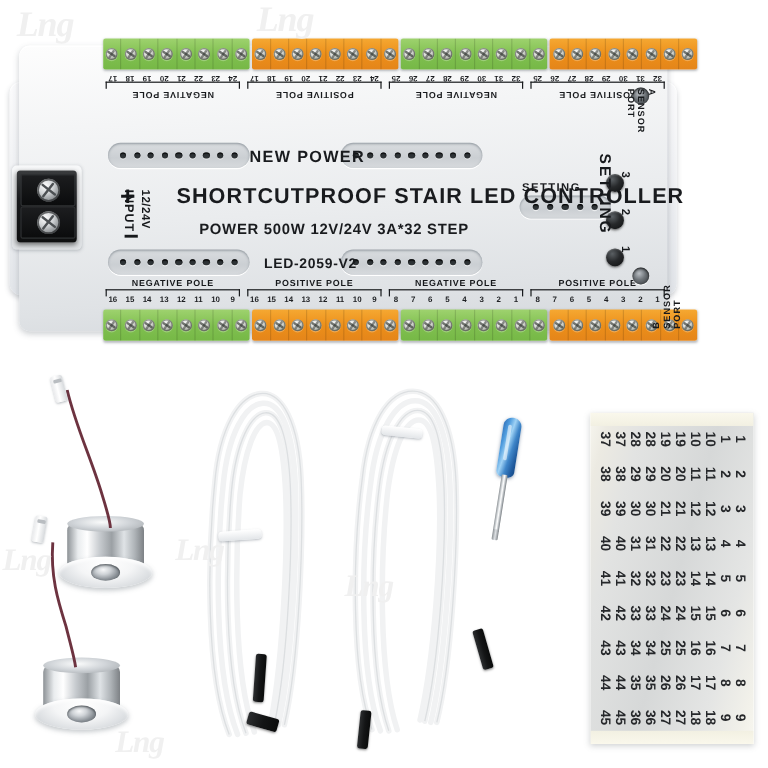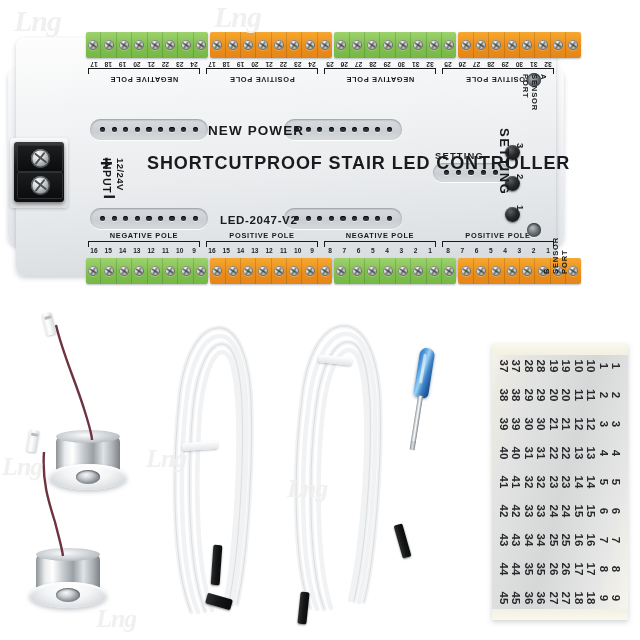--- a/index.html
+++ b/index.html
@@ -568,21 +568,22 @@
     <div class="vent" id="vent-fn" style="left:425px;top:131px;width:62px;height:19px;">
         <div class="hole"></div>
         <div class="hole"></div>
         <div class="hole"></div>
         <div class="hole"></div>
         <div class="hole"></div>
       </div>
 
     <div class="ptxt" id="t-newvesion">NEW POWER</div>
     <div class="ptxt" id="t-main">SHORTCUTPROOF STAIR LED CONTROLLER</div>
-    <div class="ptxt" id="t-model">LED-2047-V2</div>
+    <div class="ptxt" id="t-power">POWER 500W 12V/24V 3A*32 STEP</div>
+    <div class="ptxt" id="t-model">LED-2059-V2</div>
     <div class="ptxt" id="t-function">SETTING</div>
 
     <div id="plus">+</div>
     <div id="minus">−</div>
     <div id="vinput">INPUT</div>
     <div id="vvolt">12/24V</div>
 
     <div class="pwr-base"></div>
     <div id="pwrblock">
       <div class="pscrew">

